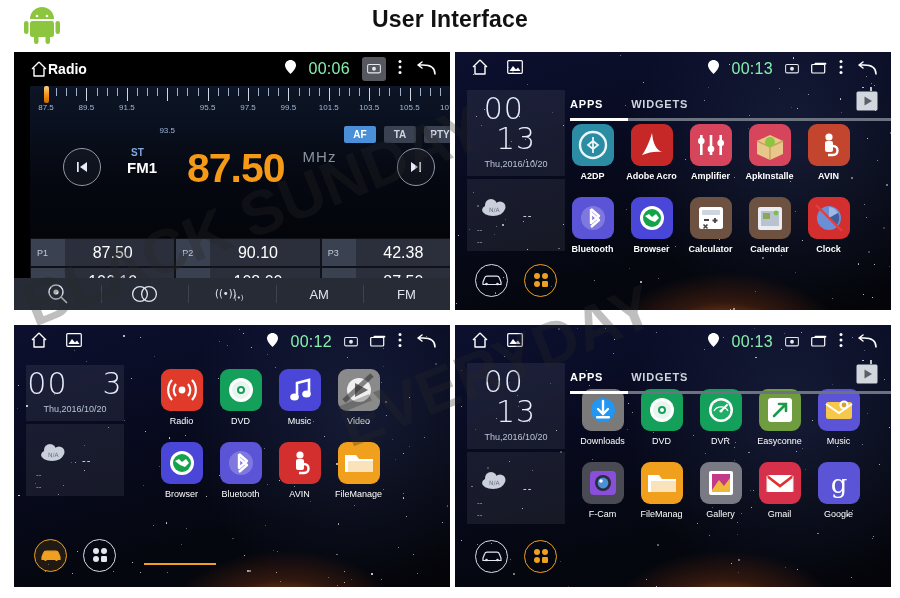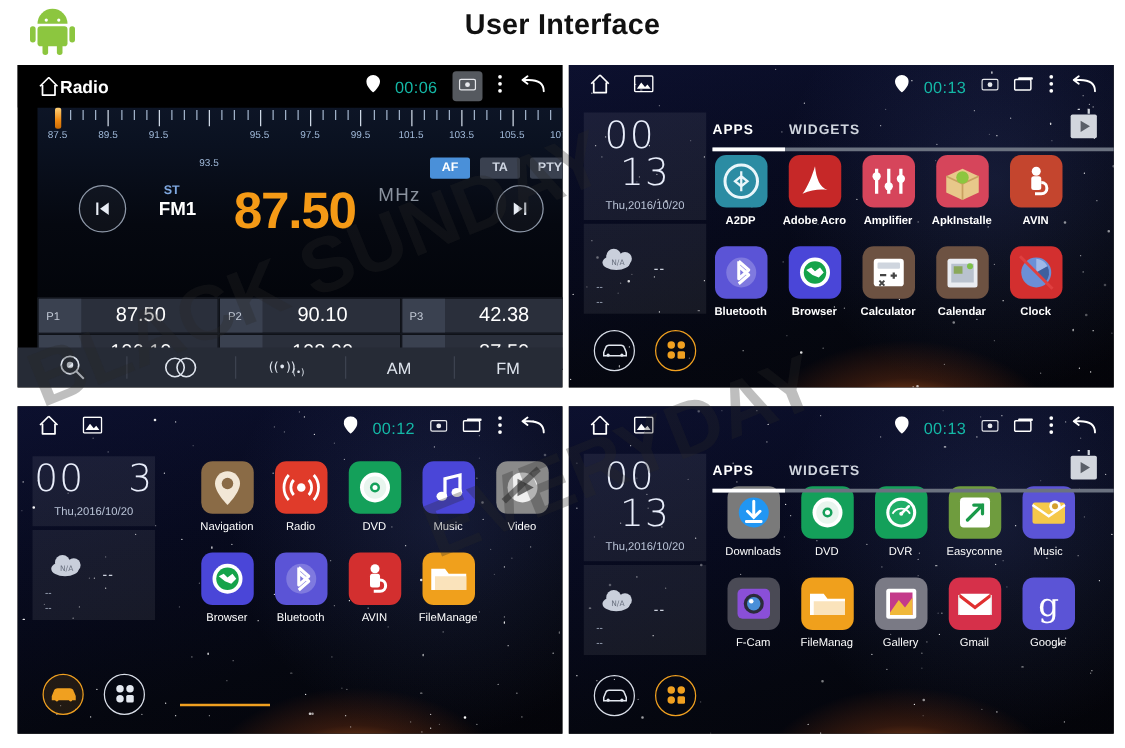--- a/index.html
+++ b/index.html
@@ -55,21 +55,21 @@
   .stars { position: absolute; inset: 0; }
   .star { position: absolute; background: #fff; border-radius: 50%; }
 
   
   .statusbar {
     position: absolute; left: 0; top: 0; width: 100%; height: 34px;
     display: flex; align-items: center; color: #fff; z-index: 6;
   }
   .sb-left { display: flex; align-items: center; gap: 18px; padding-left: 16px; }
   .sb-right { margin-left: auto; display: flex; align-items: center; gap: 12px; padding-right: 14px; }
-  .sb-time { font-size: 13px; color: #14b8a6; letter-spacing: 0.3px; }
+  .sb-time { font-size: 16px; color: #86efac; letter-spacing: 0.3px; }
 
   
   .radio-top {
     position: absolute; left: 0; top: 0; width: 100%; height: 34px;
     background: #000; display: flex; align-items: center; z-index: 6;
   }
   .radio-title {
     font-size: 14px; font-weight: bold; color: #fff; margin-left: 34px;
   }
   .radio-body {
@@ -946,29 +946,20 @@
             <circle cx="13" cy="5" r="3" fill="#e3e8f0"></circle>
             <circle cx="5" cy="13" r="3" fill="#e3e8f0"></circle>
             <rect x="10" y="10" width="6" height="6" rx="1.2" fill="#e3e8f0"></rect>
           </svg>
       </div>
     </div>
 
     <div class="app-grid" style="left:138px;top:44px;">
         <div class="app-row" style="margin-top: 0px;">
           <div class="app-cell">
-            <div class="app-icon" style="background: rgb(138, 107, 70);">
-              <svg width="42" height="42" viewBox="0 0 42 42">
-                <path d="M21 8 C15.5 8 11 12.4 11 17.8 C11 25 21 35 21 35 S31 25 31 17.8 C31 12.4 26.5 8 21 8 Z" fill="#f2e7d6"></path>
-                <circle cx="21" cy="17.8" r="4.6" fill="#8a6b46"></circle>
-              </svg>
-            </div>
-            <div class="app-label">Navigation</div>
-          </div>
-          <div class="app-cell">
             <div class="app-icon" style="background: rgb(224, 59, 42);">
               <svg width="42" height="42" viewBox="0 0 42 42">
                 <circle cx="21" cy="21" r="3.4" fill="#fff"></circle>
                 <path d="M15 27 A9 9 0 0 1 15 15 M27 15 A9 9 0 0 1 27 27" stroke="#fff" stroke-width="2.2" fill="none"></path>
                 <path d="M11 31 A15 15 0 0 1 11 11 M31 11 A15 15 0 0 1 31 31" stroke="#fff" stroke-width="2.2" fill="none"></path>
               </svg>
             </div>
             <div class="app-label">Radio</div>
           </div>
           <div class="app-cell">

